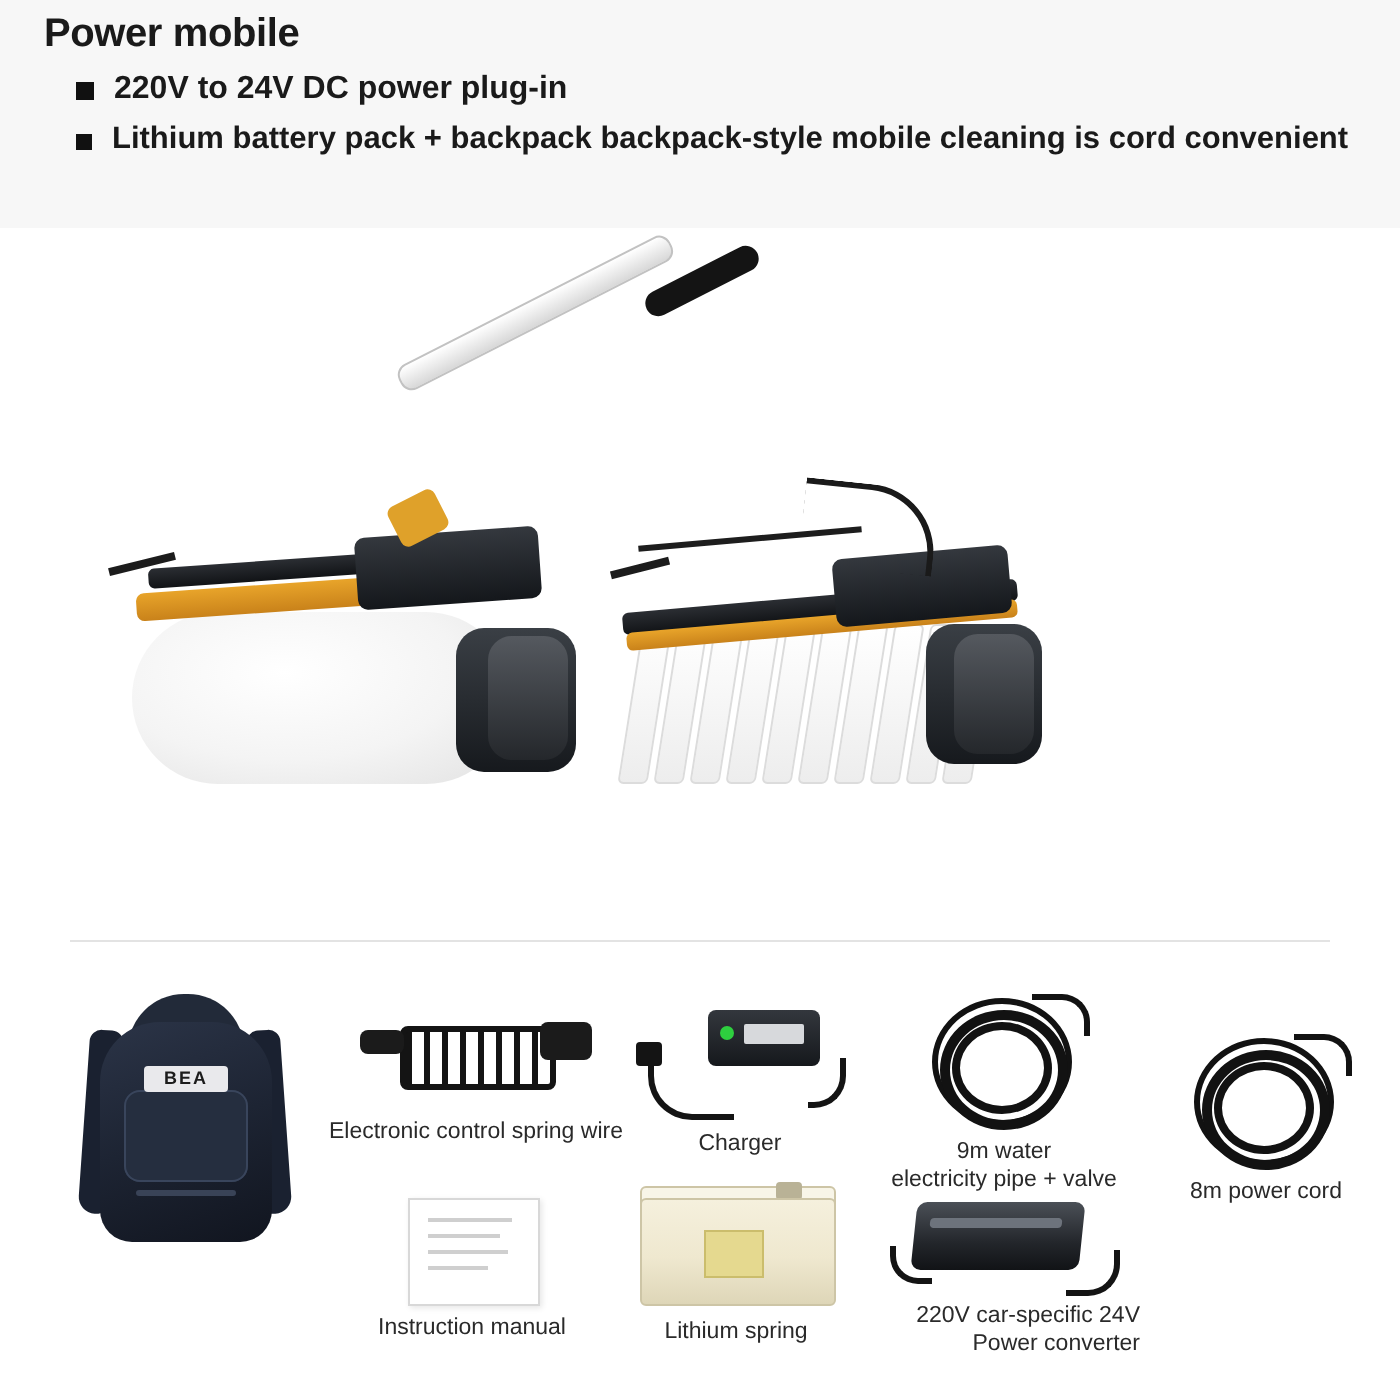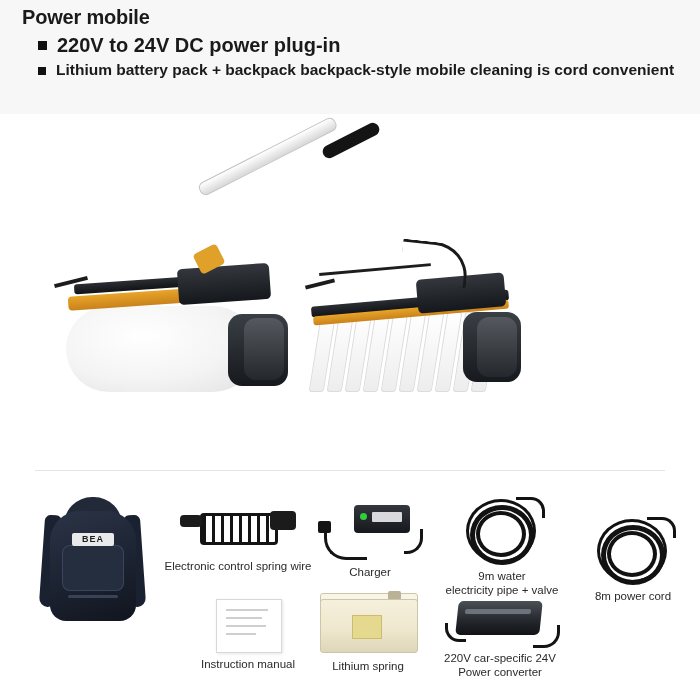--- a/index.html
+++ b/index.html
@@ -46,21 +46,21 @@
     margin-top: 9px;
     margin-right: 10px;
     flex: 0 0 auto;
   }
   .bullet-sq.small {
     width: 8px;
     height: 8px;
     margin-top: 7px;
   }
   .bullet-main {
-    font-size: 20px;
+    font-size: 16px;
     font-weight: bold;
     line-height: 26px;
   }
   .bullet-sec {
     font-size: 15.5px;
     font-weight: bold;
     line-height: 20px;
   }
 
   
@@ -563,42 +563,42 @@
   <div class="acc-item" style="left:578px; top:40px; width:110px;">
     <div class="acc-art coil-wrap">
       <div class="coil-ring coil-c"></div>
       <div class="coil-ring coil-a"></div>
       <div class="coil-ring coil-b"></div>
       <div class="coil-tail"></div>
     </div>
     <div class="acc-caption">8m power cord</div>
   </div>
 
-  <div class="acc-item" style="left:188px; top:122px; width:120px;text-align:center;">
+  <div class="acc-item" style="left:176px; top:122px; width:120px;text-align:center;">
     <div class="acc-art man-wrap">
       <div class="man-page"></div>
       <div class="man-line" style="top:16px; width:42px;"></div>
       <div class="man-line" style="top:24px; width:36px;"></div>
       <div class="man-line" style="top:32px; width:40px;"></div>
       <div class="man-line" style="top:40px; width:30px;"></div>
     </div>
     <div class="acc-caption">Instruction manual</div>
   </div>
 
   <div class="acc-item" style="left:306px; top:116px; width:124px;">
     <div class="acc-art bat-wrap">
       <div class="bat-top"></div>
       <div class="bat-port"></div>
       <div class="bat-body"></div>
       <div class="bat-label"></div>
     </div>
     <div class="acc-caption">Lithium spring</div>
   </div>
 
-  <div class="acc-item" style="left:430px; top:118px; width:140px;">
+  <div class="acc-item" style="left:430px; top:118px; width:140px;text-align:right;">
     <div class="acc-art pc-wrap">
       <div class="pc-body"></div>
       <div class="pc-strip"></div>
       <div class="pc-cord"></div>
       <div class="pc-cord2"></div>
     </div>
     <div class="acc-caption">220V car-specific 24V
 Power converter</div>
   </div>
 

